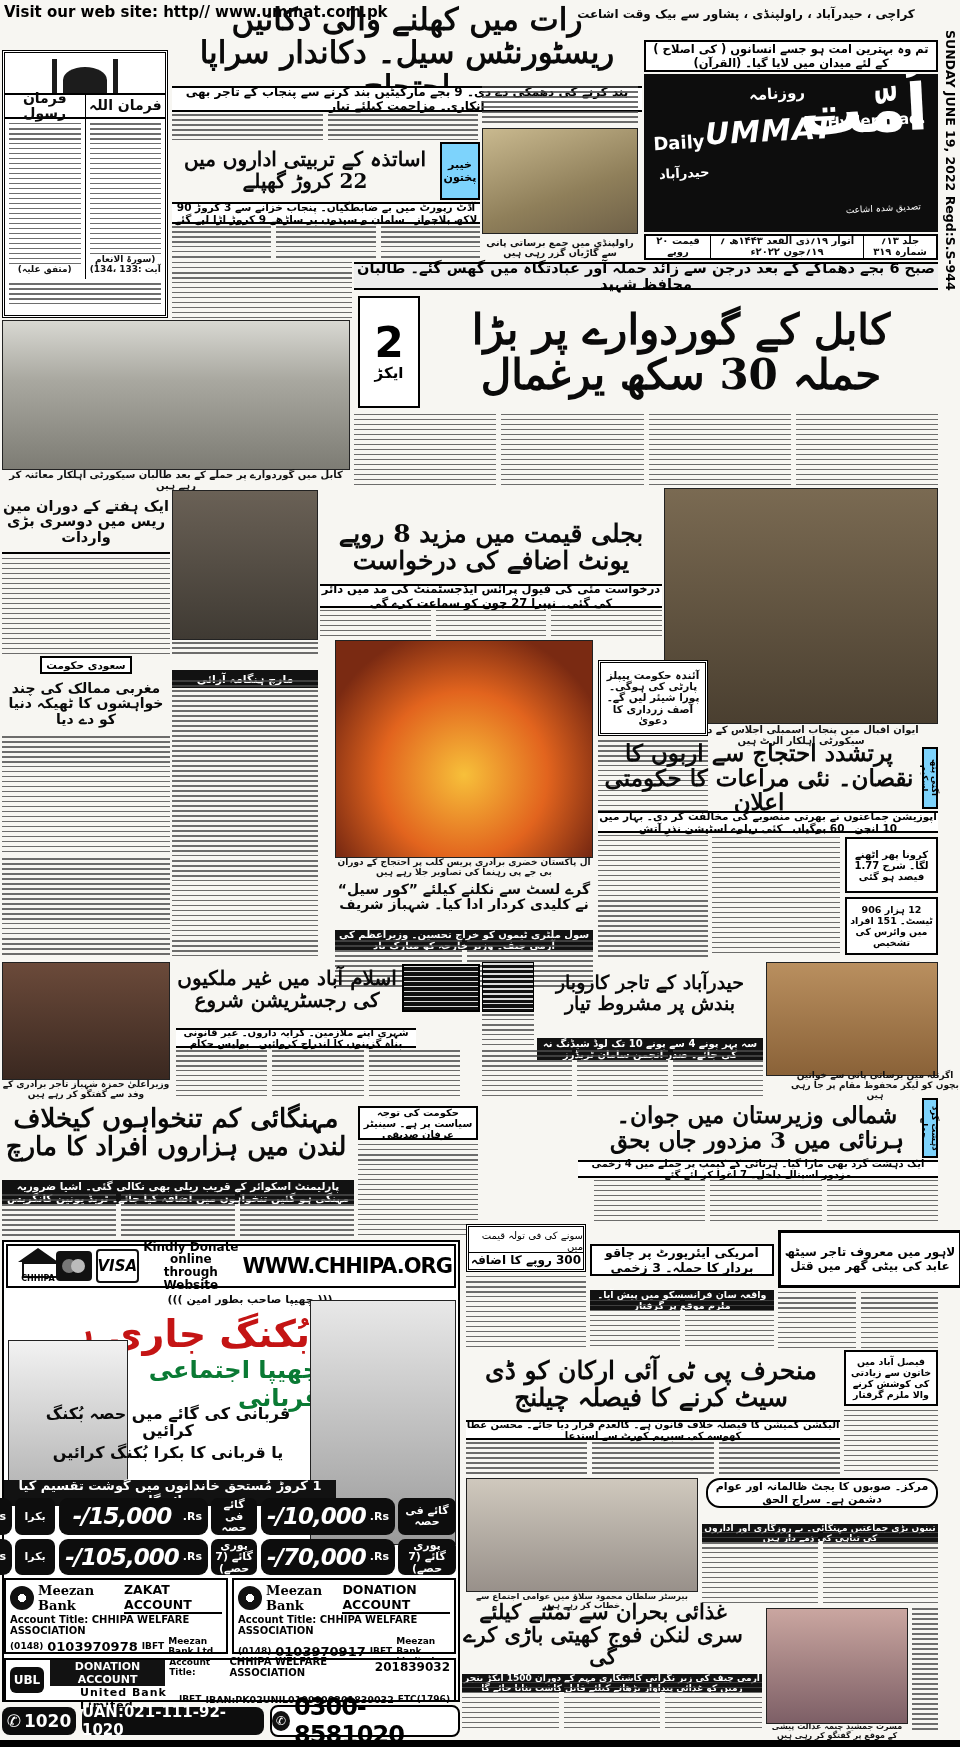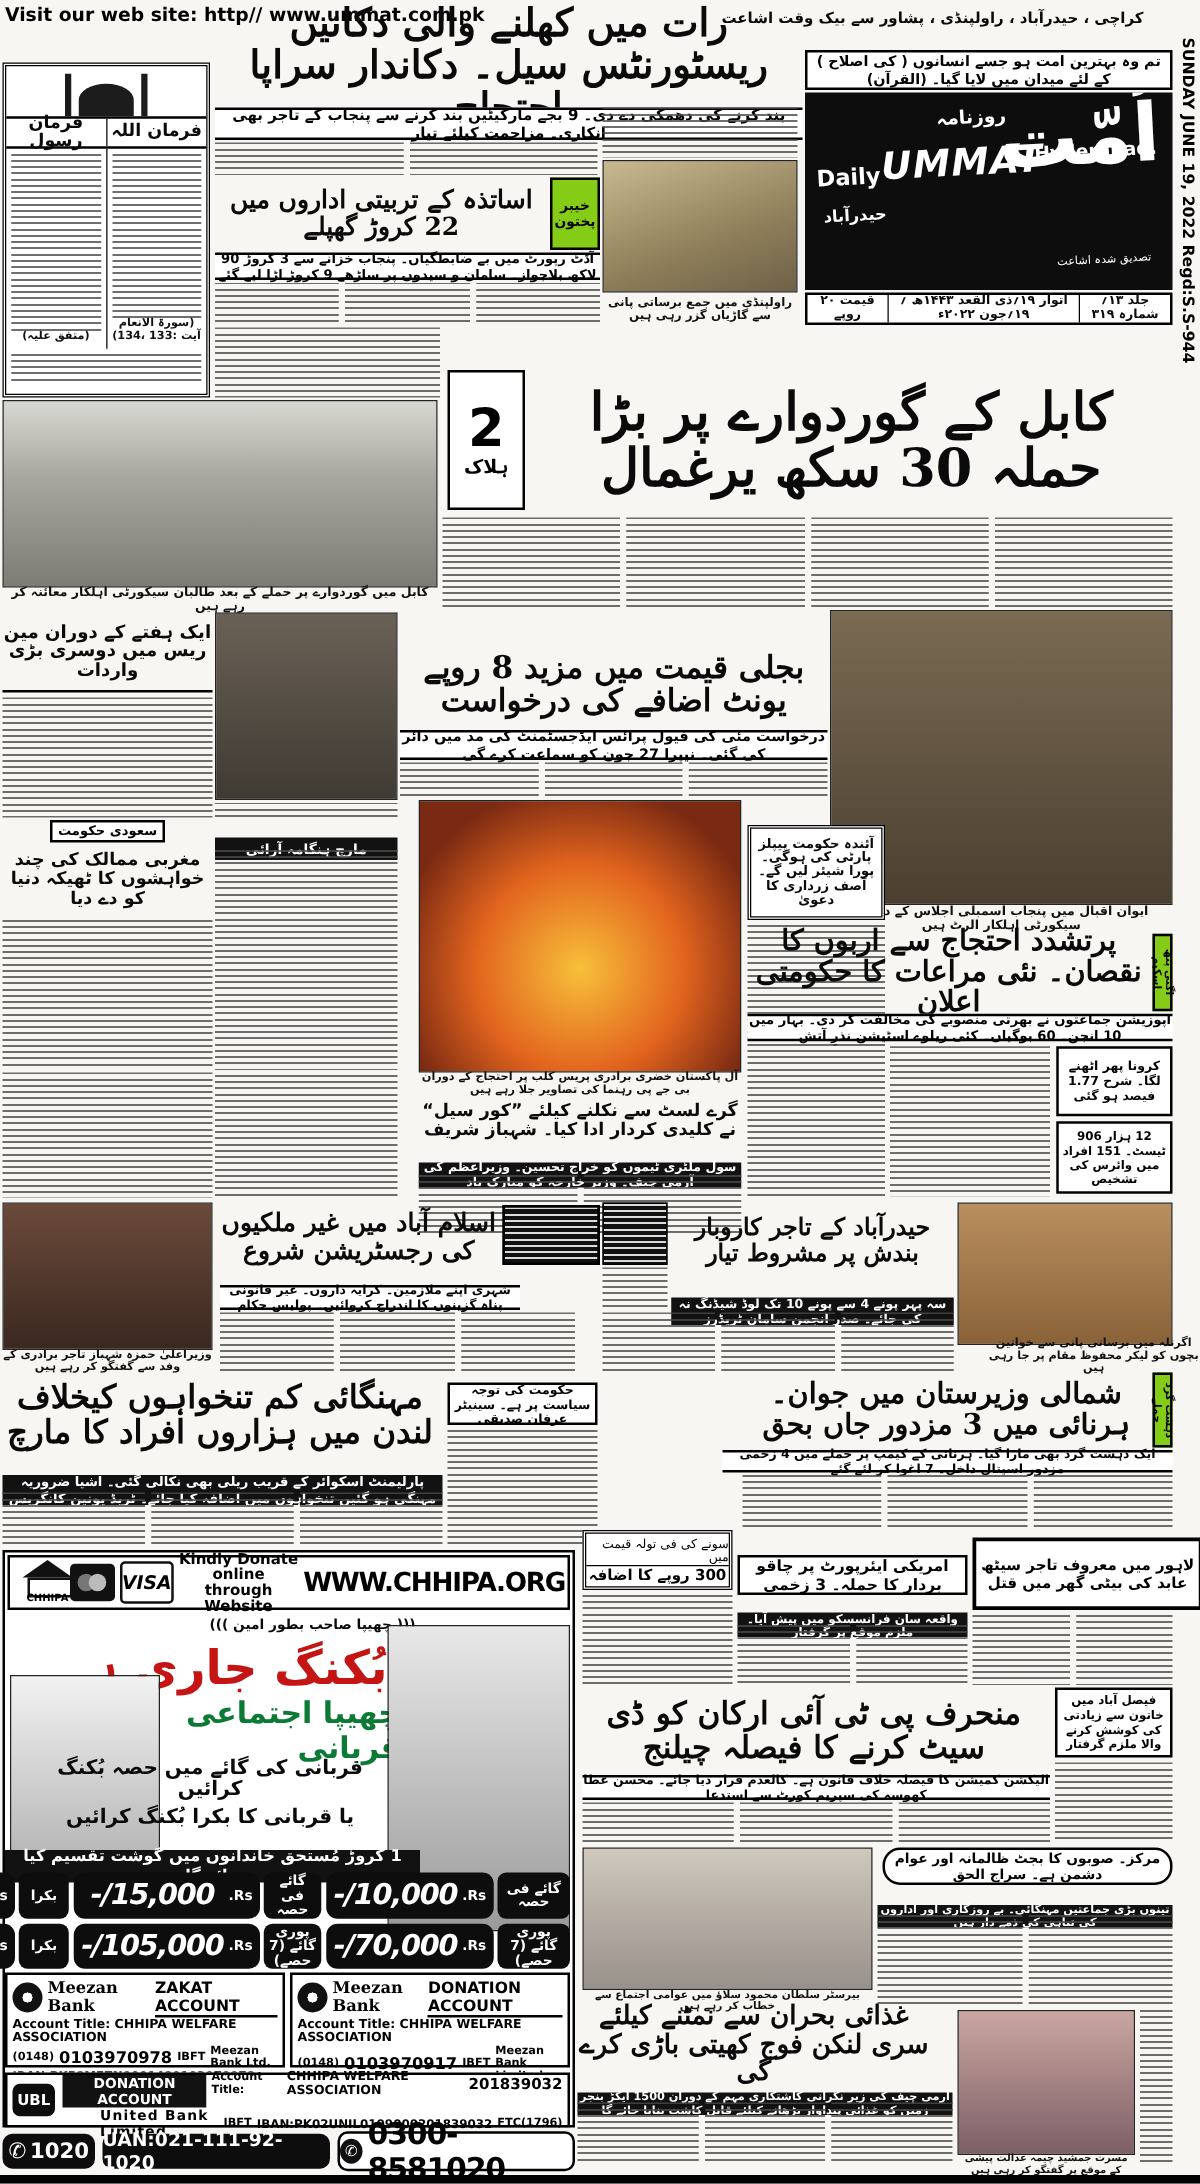--- a/index.html
+++ b/index.html
@@ -11,21 +11,21 @@
   .sub{border-top:2px solid #000;border-bottom:2px solid #000;font-weight:bold;display:flex;align-items:center;justify-content:center;text-align:center;background:#fff;}
   .bar{background:#121212;color:#fff;font-weight:bold;display:flex;align-items:center;justify-content:center;text-align:center;margin-top:12px;}
   .box{border:2px solid #000;background:#fff;display:flex;align-items:center;justify-content:center;text-align:center;font-weight:bold;}
   .dbox{border:3px double #000;}
   .tx{background:repeating-linear-gradient(to bottom,#4a4a4a 0 1.5px,transparent 1.5px 5px);opacity:.8;}
   .cols{display:flex;gap:5px;}
   .cols>.tx{flex:1;}
   .txw{background-color:#111;background-image:repeating-linear-gradient(to bottom,rgba(255,255,255,.85) 0 1.5px,transparent 1.5px 5px);}
   .photo{border:1px solid #222;}
   .cap{font-size:10px;font-weight:bold;text-align:center;color:#111;display:flex;align-items:center;justify-content:center;line-height:1.1;}
-  .vlabel{writing-mode:vertical-rl;font-weight:bold;text-align:center;border:2px solid #000;display:flex;align-items:center;justify-content:center;background:#84cc16;}
+  .vlabel{writing-mode:vertical-rl;font-weight:bold;text-align:center;border:2px solid #000;display:flex;align-items:center;justify-content:center;background:#7dd3fc;}
   .serif{font-family:"DejaVu Serif","Liberation Serif",serif;}
   
   #logoBox{background:#0d0d0d;overflow:hidden;}
   #logoInner{position:absolute;inset:0;transform:rotate(-3deg);}
   
   .pcell{background:#0d0d0d;border-radius:9px;color:#fff;display:flex;align-items:center;padding:2px 6px;gap:4px;}
   .pcell .amt{font-weight:bold;font-style:italic;font-size:23px;letter-spacing:-1px;flex:1;text-align:center;}
   .pcell .rs{font-weight:bold;font-size:11px;}
   .plabel{background:#0d0d0d;border-radius:7px;color:#fff;font-weight:bold;font-size:11px;display:flex;align-items:center;justify-content:center;text-align:center;line-height:1.05;padding:1px 3px;}
   .bank{border:2px solid #000;background:#fff;padding:2px 4px;font-size:9px;}
@@ -102,24 +102,25 @@
       <span class="abs ur" style="left:14px;top:86px;color:#fff;font-size:13px;font-weight:bold;">حیدرآباد</span>
       <span class="abs ur" style="right:20px;bottom:14px;color:#fff;font-size:9px;">تصدیق شدہ اشاعت</span>
     </div>
   </div>
   <div class="abs ur" style="left:644px;top:234px;width:294px;height:26px;display:flex;border:2px solid #000;background:#fff;font-weight:bold;font-size:10px;">
     <div class="hl" style="width:72px;border-left:1px solid #000;font-size:10px;">جلد ۱۳؍ شمارہ ۳۱۹</div>
     <div class="hl" style="flex:1;border-left:1px solid #000;font-size:10px;">اتوار ۱۹؍ذی القعد ۱۴۴۳ھ ؍ ۱۹؍جون ۲۰۲۲ء</div>
     <div class="hl" style="width:64px;font-size:10px;">قیمت ۲۰ روپے</div>
   </div>
 
+  <div class="abs ur sub" style="left:354px;top:262px;width:584px;height:28px;font-size:14.5px;background:#eee;">صبح 6 بجے دھماکے کے بعد درجن سے زائد حملہ آور عبادتگاہ میں گھس گئے۔ طالبان محافظ شہید</div>
   <div class="abs" style="left:354px;top:292px;width:584px;height:120px;">
     <div class="abs box" style="left:4px;top:4px;width:62px;height:112px;flex-direction:column;">
       <div style="font-size:42px;font-weight:bold;line-height:1;">2</div>
-      <div class="ur" style="font-size:15px;font-weight:bold;">ہلاک</div>
+      <div class="ur" style="font-size:15px;font-weight:bold;">ایکڑ</div>
     </div>
     <div class="abs ur hl serif" style="left:70px;top:0;width:514px;height:120px;font-size:42px;">کابل کے گوردوارے پر بڑا حملہ 30 سکھ یرغمال</div>
   </div>
   <div class="abs cols" style="left:354px;top:414px;width:584px;height:74px;">
       <div class="tx"></div>
       <div class="tx"></div>
       <div class="tx"></div>
       <div class="tx"></div>
     </div>
 

